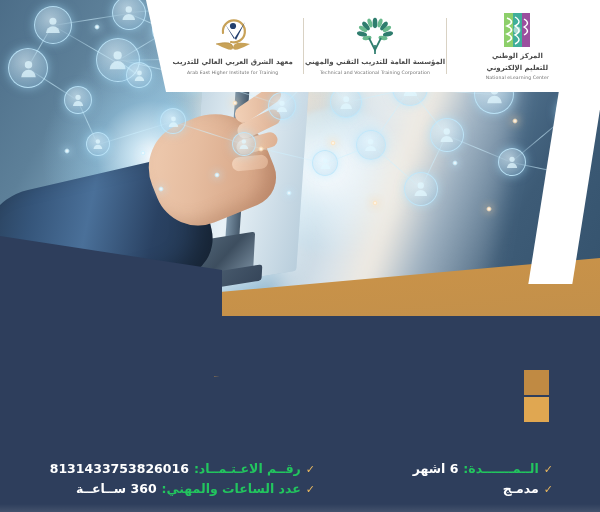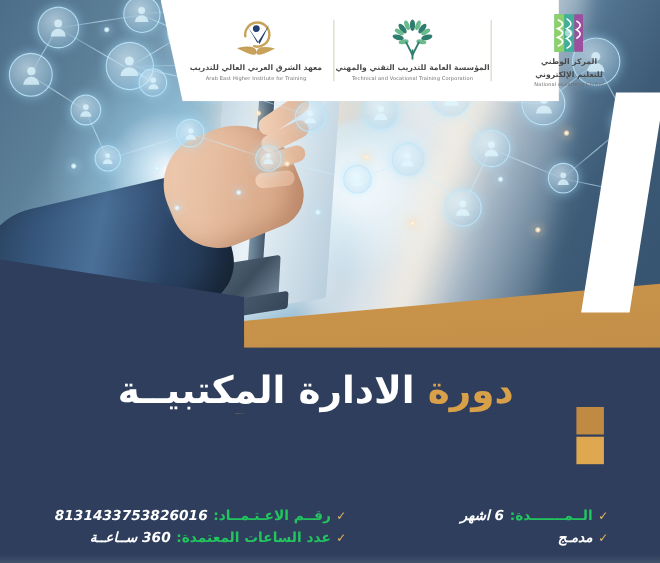--- a/index.html
+++ b/index.html
@@ -145,21 +145,21 @@
   }
   .spark.cool{
     background:radial-gradient(circle, #ffffff 0%, rgba(205,240,255,0.85) 40%, rgba(150,210,245,0) 75%);
     box-shadow:0 0 9px rgba(190,232,255,0.9);
   }
 
   
   .header{
     position:absolute;
     left:0; top:0;
-    width:508px; height:112px;
+    width:600px; height:112px;
     background:#ffffff;
     clip-path: polygon(146px 0, 600px 0, 600px 92px, 166px 92px);
     z-index:6;
   }
   .header-inner{
     position:absolute;
     left:150px; top:0;
     width:450px; height:92px;
     display:flex; align-items:center; justify-content:space-between;
     padding:0 12px;
@@ -271,21 +271,21 @@
   .info-row{
     display:flex; align-items:baseline; gap:5px;
     color:#e8b75f;
     font-size:12.5px;
     font-weight:bold;
     white-space:nowrap;
     direction:rtl;
   }
   .tick{ color:#e8b75f; font-size:11px; font-weight:bold; }
   .info-label{ color:#22c55e; }
-  .info-value{ color:#ffffff; font-weight:bold;font-style:italic; }
+  .info-value{ color:#ffffff; font-weight:bold; }
   .info-value.num{ direction:ltr; unicode-bidi:embed; }
 
   .bottom-fade{
     position:absolute;
     left:0; bottom:0; width:600px; height:8px;
     background:linear-gradient(180deg, rgba(255,255,255,0) 0%, rgba(255,255,255,0.10) 100%);
     z-index:10;
   }
 </style>
 </head>
@@ -595,24 +595,20 @@
           </svg>
         </div>
         <div class="logo-ar">معهد الشرق العربي العالي للتدريب</div>
         <div class="logo-en">Arab East Higher Institute for Training</div>
       </div>
 
     </div>
   </div>
 
   <div class="title-block">
-    <div class="title-line l1">
-      <span class="accent">دورة</span>
-      <span>الادارة المكتبيــة</span>
-    </div>
   </div>
 
   <div class="sq sq1"></div>
   <div class="sq sq2"></div>
 
   <div class="info">
 
     <div class="info-col left">
       <div class="info-row">
         <span class="tick">✓</span>
@@ -626,21 +622,21 @@
     </div>
 
     <div class="info-col right">
       <div class="info-row">
         <span class="tick">✓</span>
         <span class="info-label">رقــم الاعـتـمــاد:</span>
         <span class="info-value num">8131433753826016</span>
       </div>
       <div class="info-row">
         <span class="tick">✓</span>
-        <span class="info-label">عدد الساعات المعتمدة:</span>
+        <span class="info-label">عدد الساعات والمهني:</span>
         <span class="info-value">360 ســاعــة</span>
       </div>
     </div>
 
   </div>
 
   <div class="bottom-fade"></div>
 </div>
 
 </body></html>

